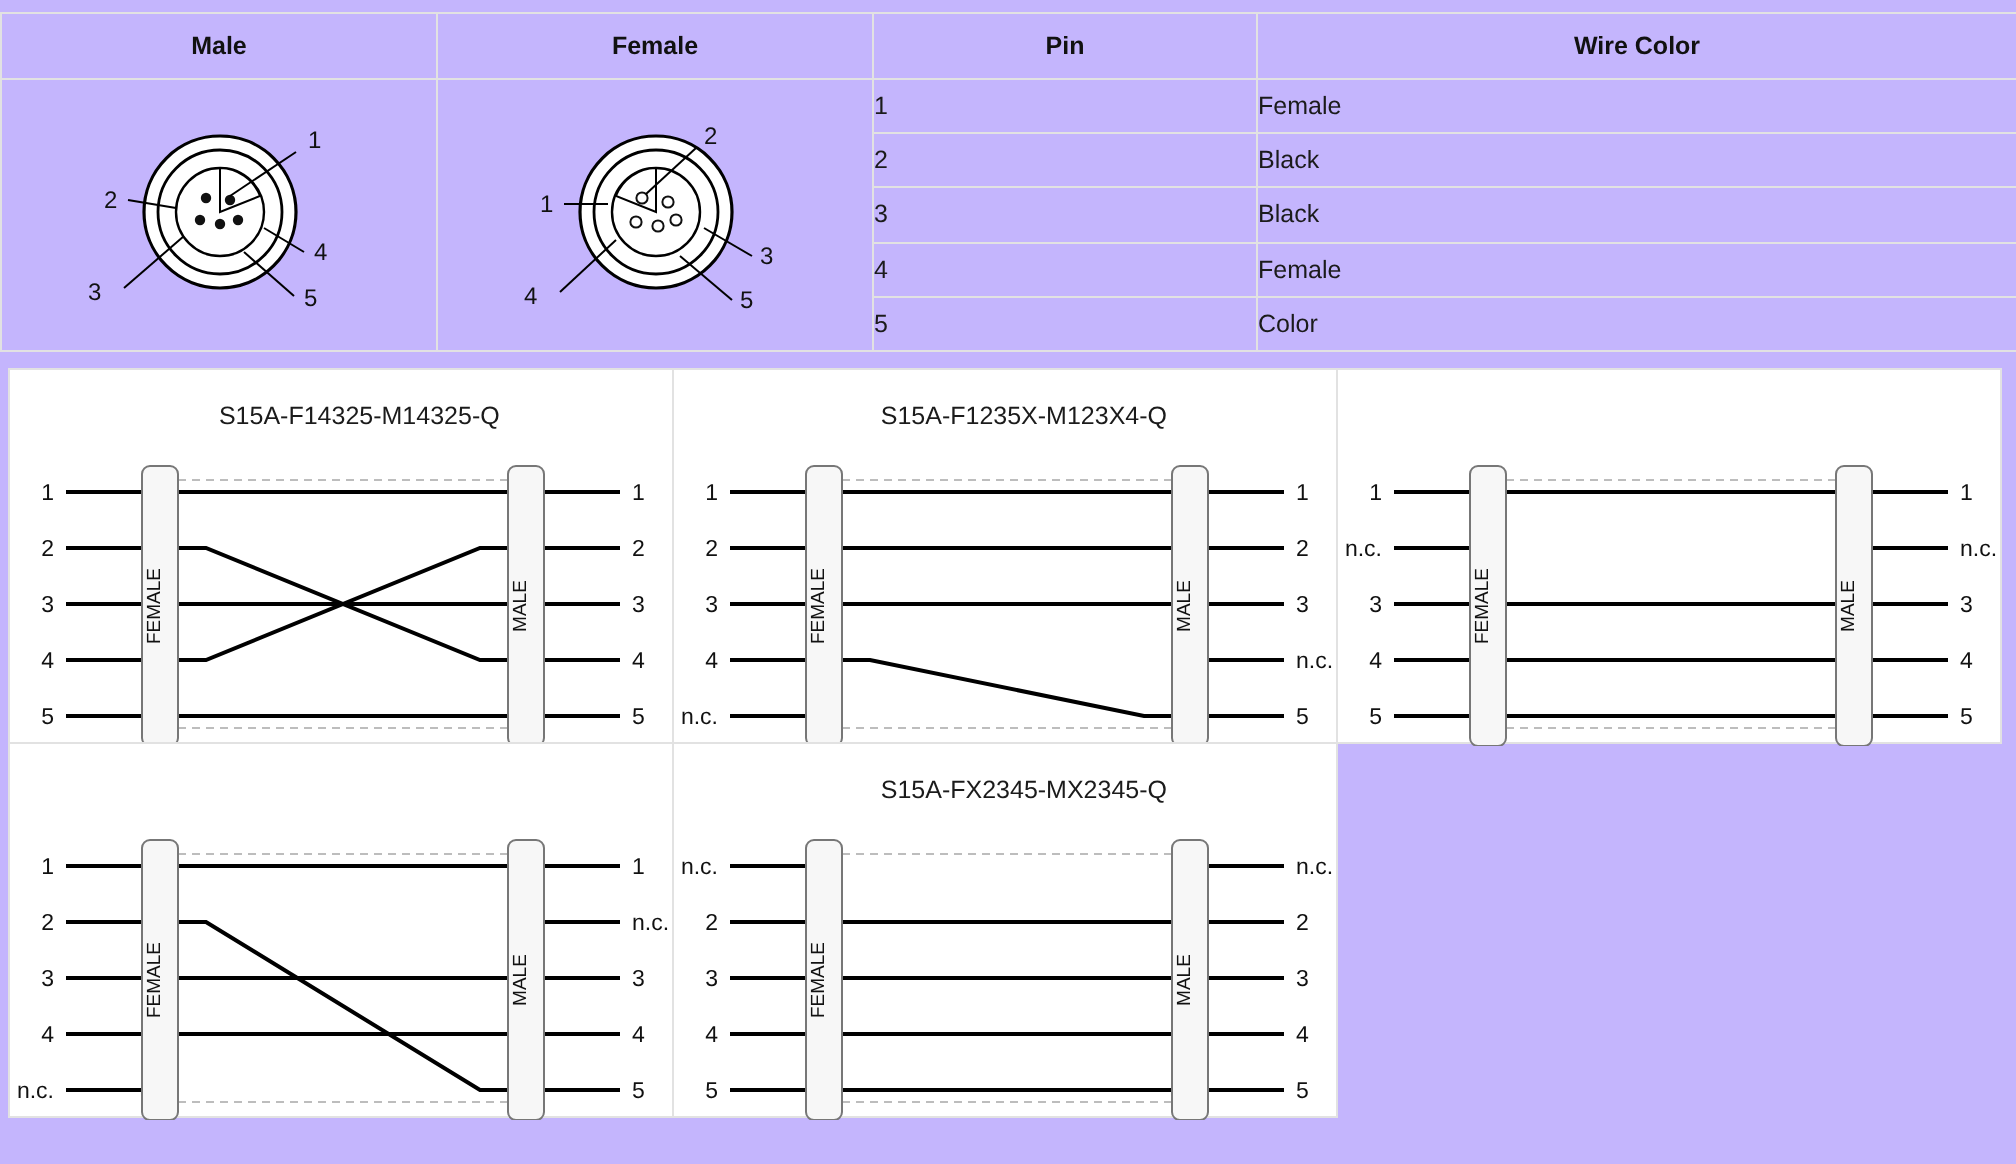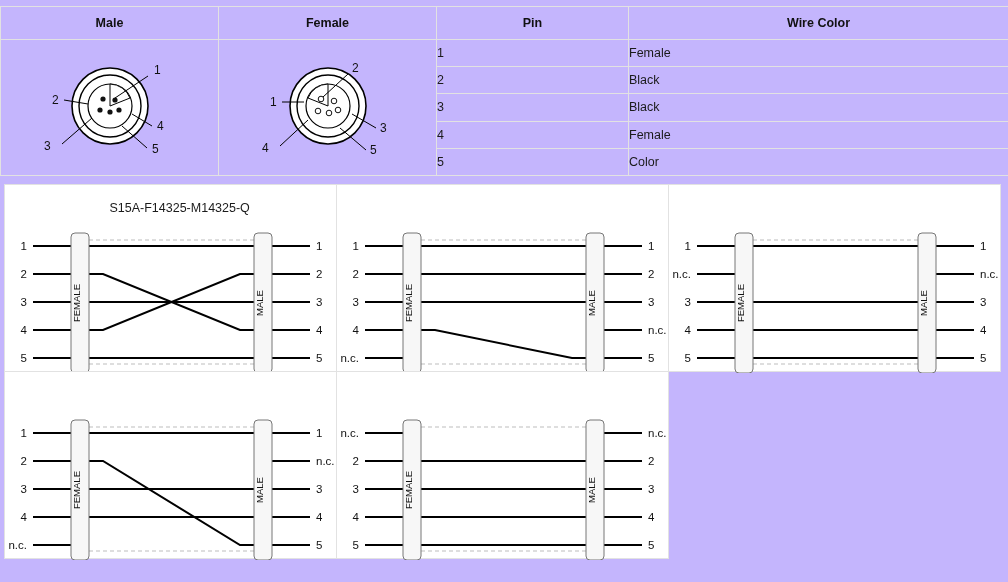--- a/index.html
+++ b/index.html
@@ -206,20 +206,21 @@
           <polyline points="84,145 98,145 235,89 249,89" fill="none" stroke="#000" stroke-width="2"></polyline>
           <line x1="84" y1="173" x2="249" y2="173" stroke="#000" stroke-width="2"></line>
           <rect x="66" y="48" width="18" height="140" rx="4" fill="#f7f7f7" stroke="#777" stroke-width="1"></rect>
           <text x="75" y="118" font-size="9.5" fill="#111" text-anchor="middle" transform="rotate(-90 75 118)">FEMALE</text>
           <rect x="249" y="48" width="18" height="140" rx="4" fill="#f7f7f7" stroke="#777" stroke-width="1"></rect>
           <text x="258" y="118" font-size="9.5" fill="#111" text-anchor="middle" transform="rotate(-90 258 118)">MALE</text>
         </svg>
     </div>
 
     <div class="cell">
+      <div class="cell-title">S15A-F1235X-M123X4-Q</div>
       <svg width="333" height="188" viewBox="0 0 333 188">
           <line x1="84" y1="55" x2="249" y2="55" stroke="#bdbdbd" stroke-width="1" stroke-dasharray="4 3"></line>
           <line x1="84" y1="179" x2="249" y2="179" stroke="#bdbdbd" stroke-width="1" stroke-dasharray="4 3"></line>
           <text x="22" y="65" font-size="11.5" fill="#111" text-anchor="end">1</text>
           <line x1="28" y1="61" x2="66" y2="61" stroke="#000" stroke-width="2"></line>
           <text x="22" y="93" font-size="11.5" fill="#111" text-anchor="end">2</text>
           <line x1="28" y1="89" x2="66" y2="89" stroke="#000" stroke-width="2"></line>
           <text x="22" y="121" font-size="11.5" fill="#111" text-anchor="end">3</text>
           <line x1="28" y1="117" x2="66" y2="117" stroke="#000" stroke-width="2"></line>
           <text x="22" y="149" font-size="11.5" fill="#111" text-anchor="end">4</text>
@@ -311,20 +312,21 @@
           <line x1="84" y1="117" x2="249" y2="117" stroke="#000" stroke-width="2"></line>
           <line x1="84" y1="145" x2="249" y2="145" stroke="#000" stroke-width="2"></line>
           <rect x="66" y="48" width="18" height="140" rx="4" fill="#f7f7f7" stroke="#777" stroke-width="1"></rect>
           <text x="75" y="118" font-size="9.5" fill="#111" text-anchor="middle" transform="rotate(-90 75 118)">FEMALE</text>
           <rect x="249" y="48" width="18" height="140" rx="4" fill="#f7f7f7" stroke="#777" stroke-width="1"></rect>
           <text x="258" y="118" font-size="9.5" fill="#111" text-anchor="middle" transform="rotate(-90 258 118)">MALE</text>
         </svg>
     </div>
 
     <div class="cell">
+      <div class="cell-title">S15A-FX2345-MX2345-Q</div>
       <svg width="333" height="188" viewBox="0 0 333 188">
           <line x1="84" y1="55" x2="249" y2="55" stroke="#bdbdbd" stroke-width="1" stroke-dasharray="4 3"></line>
           <line x1="84" y1="179" x2="249" y2="179" stroke="#bdbdbd" stroke-width="1" stroke-dasharray="4 3"></line>
           <text x="22" y="65" font-size="11.5" fill="#111" text-anchor="end">n.c.</text>
           <line x1="28" y1="61" x2="66" y2="61" stroke="#000" stroke-width="2"></line>
           <text x="22" y="93" font-size="11.5" fill="#111" text-anchor="end">2</text>
           <line x1="28" y1="89" x2="66" y2="89" stroke="#000" stroke-width="2"></line>
           <text x="22" y="121" font-size="11.5" fill="#111" text-anchor="end">3</text>
           <line x1="28" y1="117" x2="66" y2="117" stroke="#000" stroke-width="2"></line>
           <text x="22" y="149" font-size="11.5" fill="#111" text-anchor="end">4</text>

